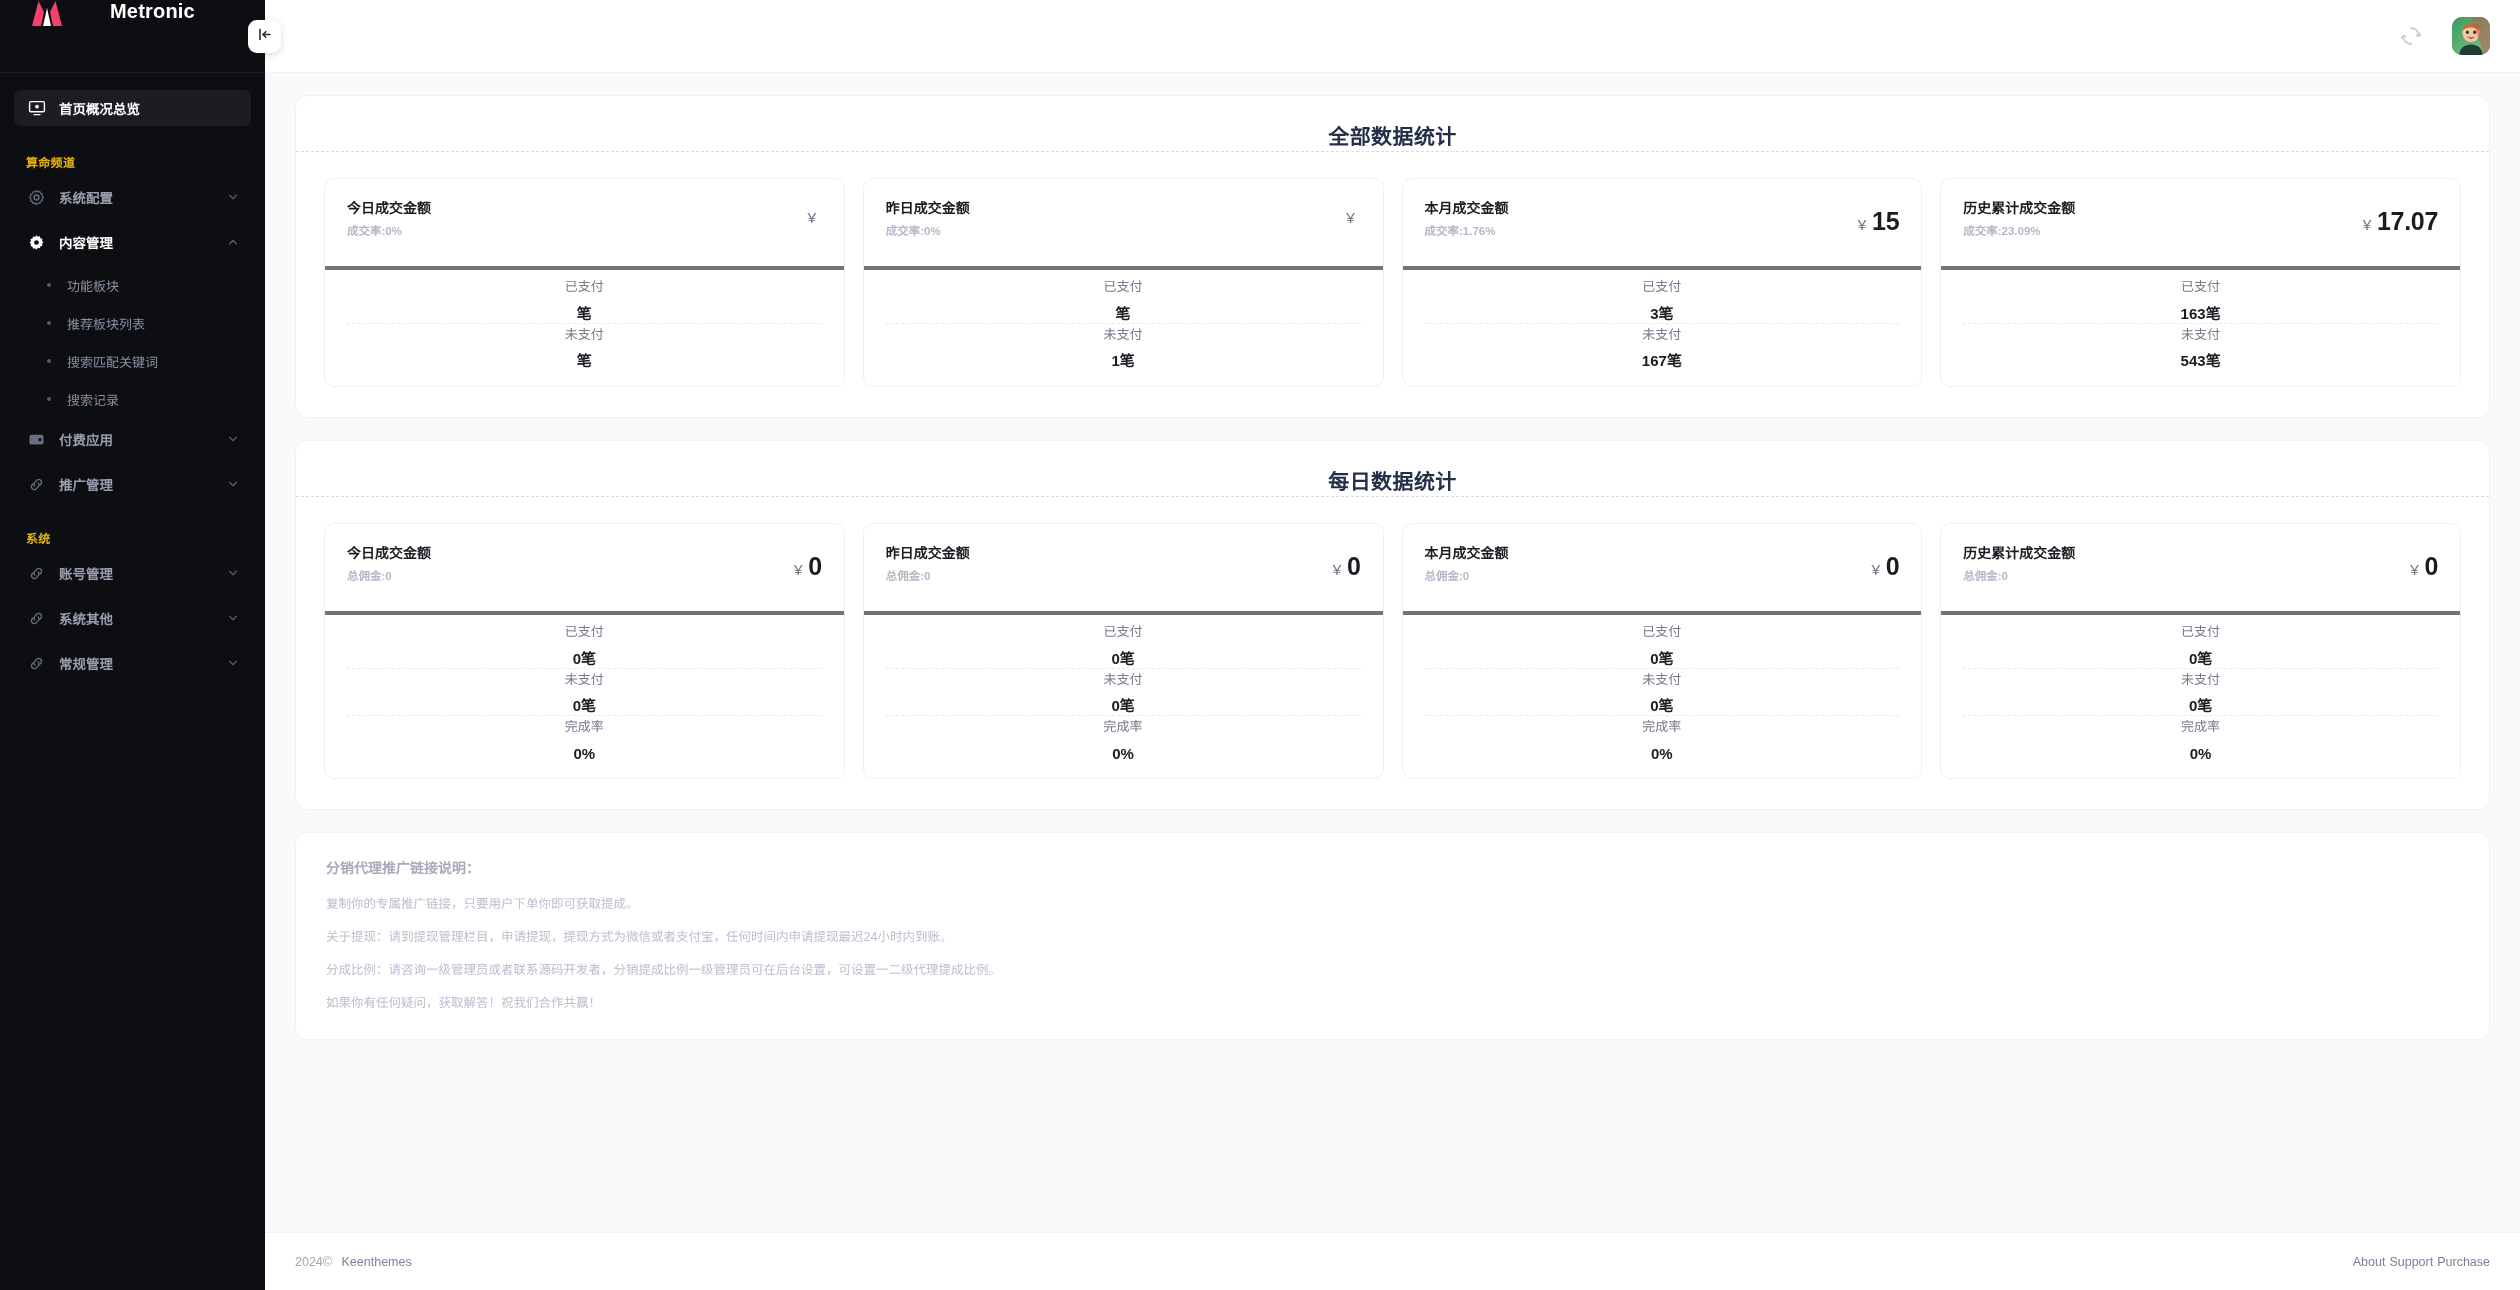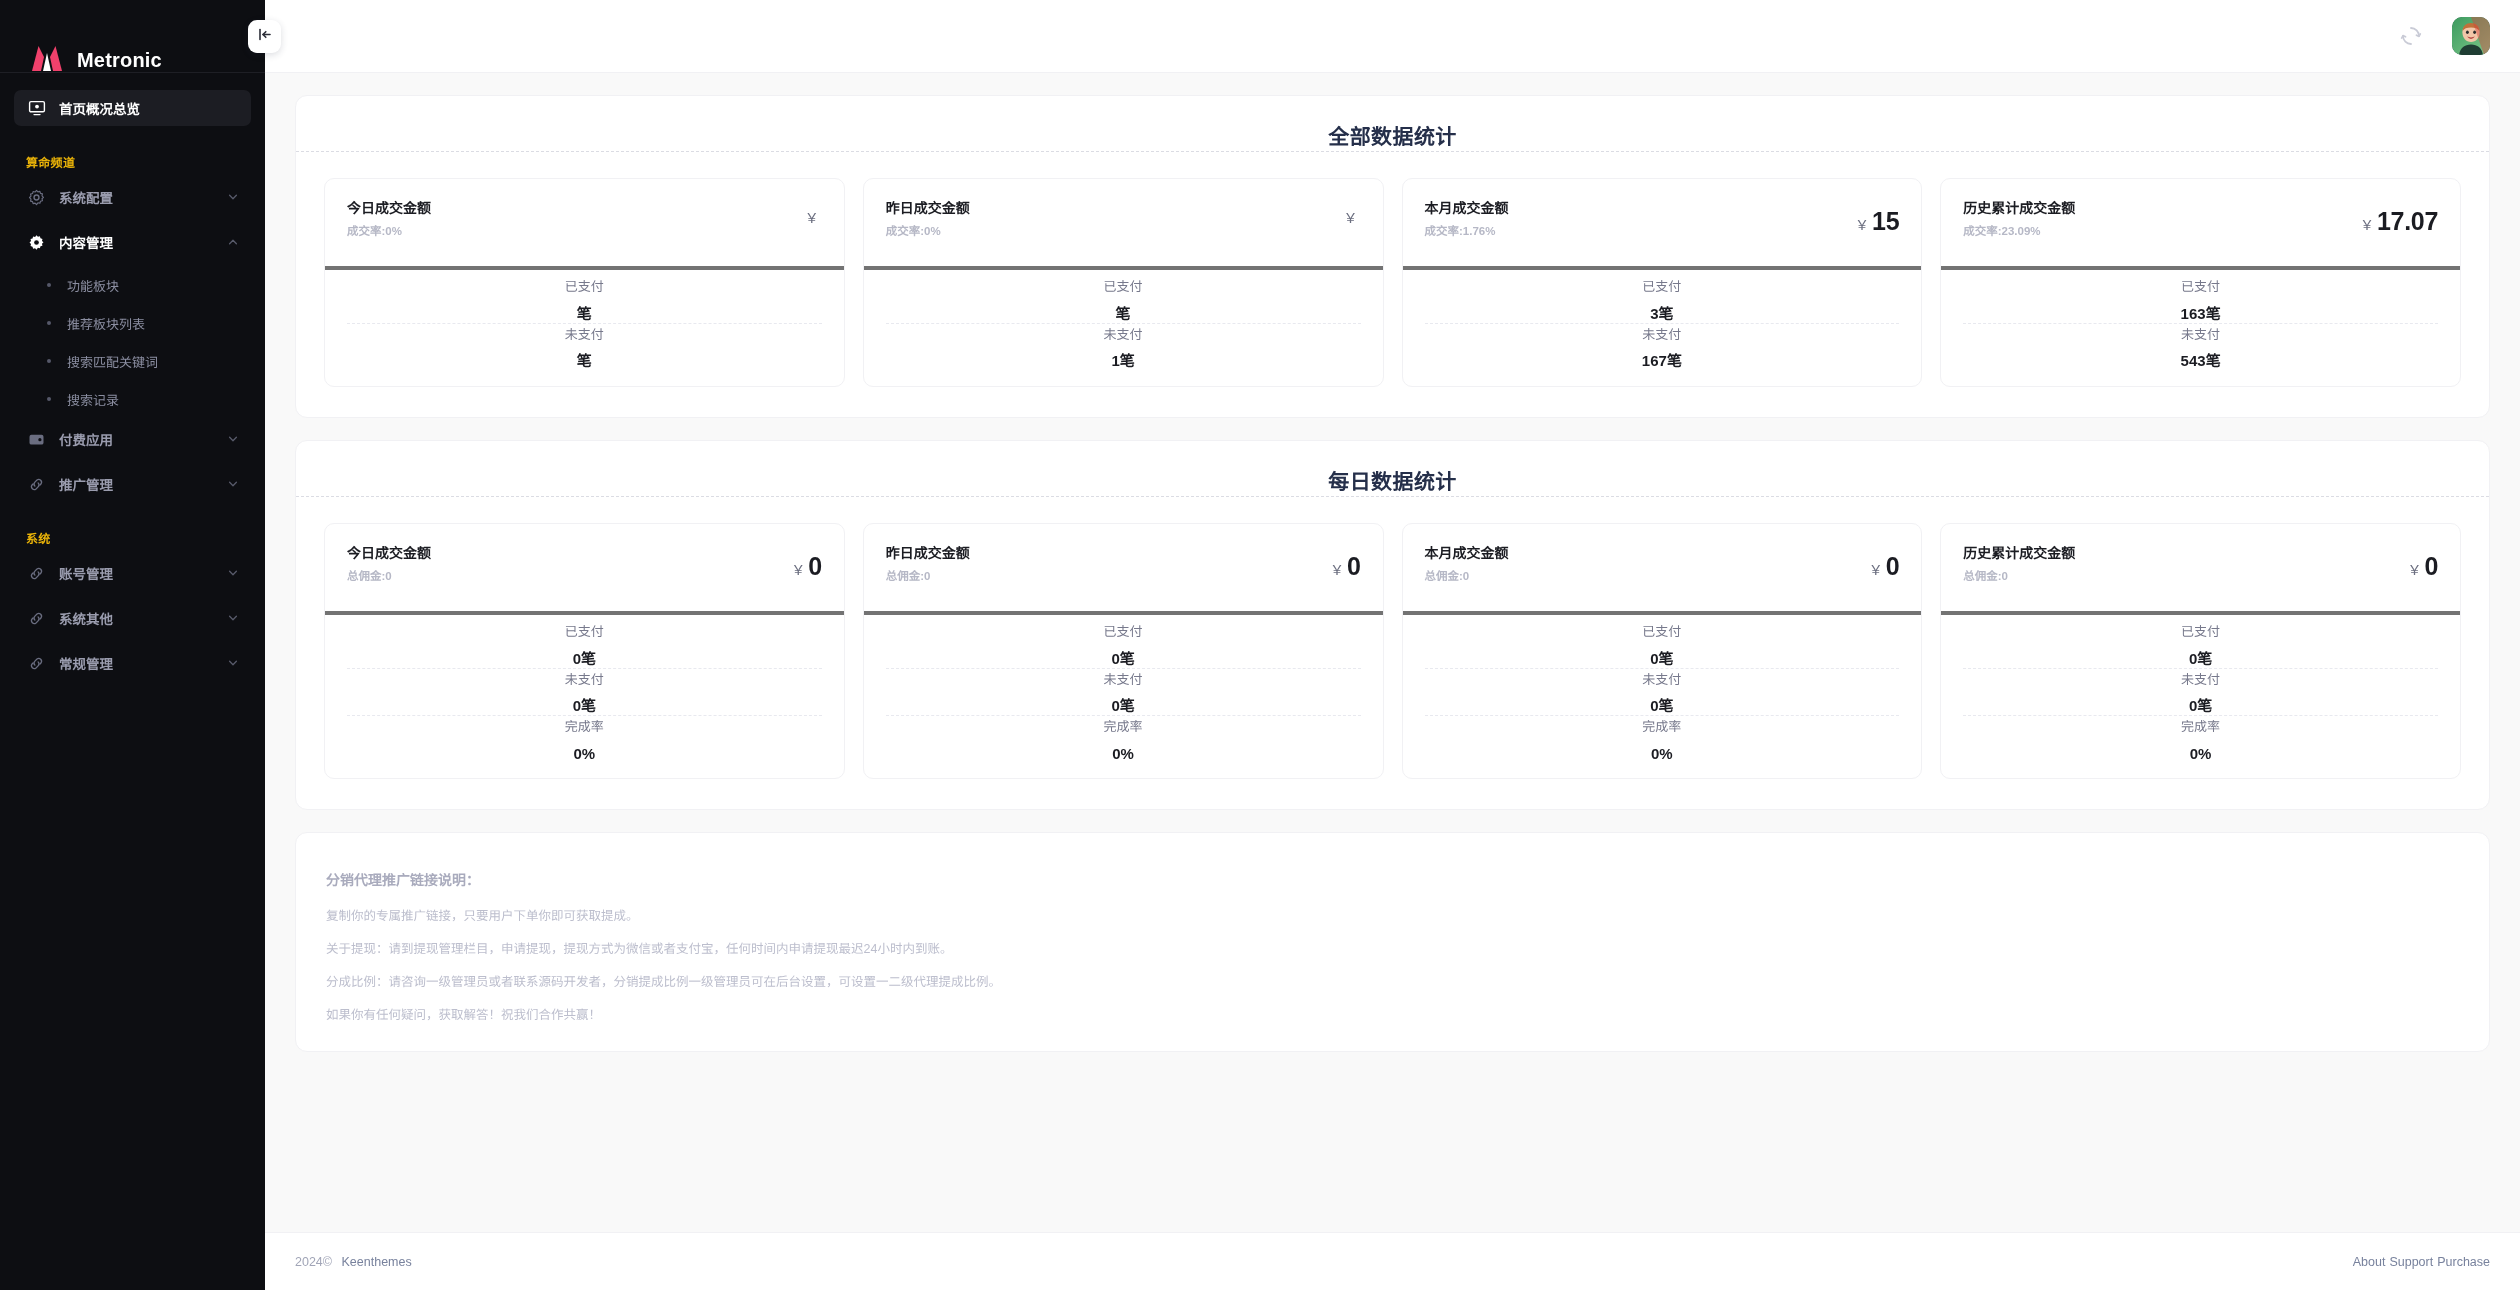--- a/index.html
+++ b/index.html
@@ -14,23 +14,24 @@
 
   
   #sidebar {
     width: 265px; height: 1290px; flex: 0 0 265px;
     background: #0d0e12;
     position: relative;
     display: flex; flex-direction: column;
   }
   #sidebar-brand {
     height: 73px; flex: 0 0 73px;
-    display: flex; align-items: flex-end;
+    display: flex; align-items: flex-start;
     padding-left: 30px;
     border-bottom: 1px solid #1e1f25;
+    gap: 33px;
   }
   .brand-logo { width: 34px; height: 27px; display:block; }
   .brand-name {
     color: #ffffff; font-size: 20px; font-weight: 600;
     letter-spacing: .2px; margin-left: 13px;
   }
   #sidebar-collapse-btn {
     position: absolute; left: 248px; top: 20px;
     width: 33px; height: 33px; border-radius: 9px;
     background: #ffffff;
@@ -168,21 +169,20 @@
   
   #notes-panel {
     background: #ffffff;
     border: 1px solid #f1f1f4;
     border-radius: 12px;
     padding: 24px 30px 26px 30px;
   }
   #notes-title {
     font-size: 14px; font-weight: 700; color: #a9abbd;
     margin-bottom: 17px;
-    margin-top: 12px;
   }
   .note-line {
     font-size: 12.5px; color: #bcbecd; font-weight: 500;
     line-height: 20px; margin-bottom: 13px;
   }
   .note-line:last-child { margin-bottom: 0; }
 
   
   #footer {
     flex: 0 0 58px; height: 58px;

